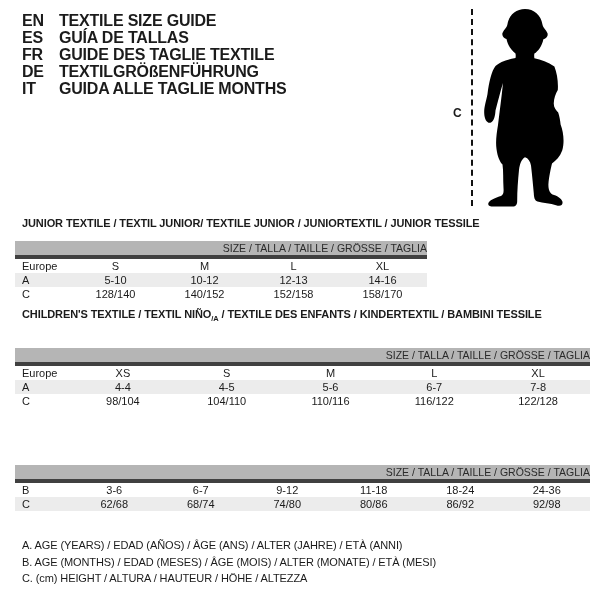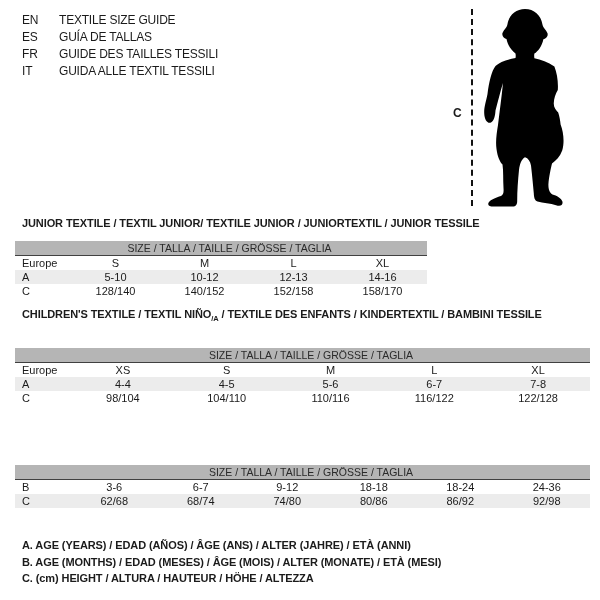--- a/index.html
+++ b/index.html
@@ -2,69 +2,73 @@
 <html><head>
 <meta charset="utf-8">
 <style>
   html,body{margin:0;padding:0;background:#fff;}
   .page{
     position:relative;width:600px;height:600px;background:#fff;overflow:hidden;
     font-family:"Liberation Sans",sans-serif;color:#1b1b1b;
   }
   
   .lang-list{position:absolute;left:22px;top:12px;}
-  .lang-row{display:flex;height:17px;line-height:17px;font-weight:normal;font-size:12px;letter-spacing:-0.2px;white-space:nowrap;}
+  .lang-row{display:flex;height:17px;line-height:17px;font-weight:bold;font-size:16px;letter-spacing:-0.2px;white-space:nowrap;}
   .lang-code{width:37px;flex:0 0 37px;}
   
   .height-line{position:absolute;left:471px;top:9px;height:197px;width:0;border-left:2px dashed #111;}
   .height-label{position:absolute;left:453px;top:106px;font-size:12px;font-weight:bold;}
   .toddler{position:absolute;left:482px;top:8px;}
   
   .sec-title{position:absolute;left:22px;font-weight:bold;font-size:11px;letter-spacing:-0.1px;white-space:nowrap;}
   .t1-title{top:217px;}
   .t2-title{top:308px;}
   .t3-title{top:427px;line-height:15px;}
   .sec-title sub{font-size:7.5px;}
   
   .size-table{position:absolute;left:15px;border-collapse:collapse;table-layout:fixed;font-size:11px;}
   .t1{top:241px;width:412px;}
   .t2{top:348px;width:575px;}
   .t3{top:465px;width:575px;}
   .size-table td{height:14px;padding:0;text-align:center;line-height:14px;white-space:nowrap;overflow:hidden;}
   .size-table td.first{text-align:left;padding-left:7px;}
   .size-table td.bar{
-    background:#b5b5b5;text-align:center;padding-left:17px;color:#2a2a2a;
-    font-size:10.5px;border-bottom:1px solid #404040;
+    background:#b5b5b5;text-align:right;padding-left:17px;color:#2a2a2a;
+    font-size:10.5px;border-bottom:4px solid #404040;
   }
   .size-table tr.alt td{background:#ececec;}
   col.label-col{width:56px;}
   
-  .footnotes{position:absolute;left:22px;top:537px;font-weight:bold;font-size:11px;line-height:16.5px;letter-spacing:-0.1px;white-space:nowrap;}
+  .footnotes{position:absolute;left:22px;top:537px;font-weight:normal;font-size:11px;line-height:16.5px;letter-spacing:-0.1px;white-space:nowrap;}
 </style>
 </head>
 <body>
 
 <div class="page">
 
   <div class="lang-list">
     <div class="lang-row">
       <span class="lang-code">EN</span>
       <span class="lang-title">TEXTILE SIZE GUIDE</span>
     </div>
     <div class="lang-row">
       <span class="lang-code">ES</span>
       <span class="lang-title">GUÍA DE TALLAS</span>
     </div>
     <div class="lang-row">
       <span class="lang-code">FR</span>
-      <span class="lang-title">GUIDE DES TAILLES TESSILI</span>
+      <span class="lang-title">GUIDE DES TAGLIE TEXTILE</span>
+    </div>
+    <div class="lang-row">
+      <span class="lang-code">DE</span>
+      <span class="lang-title">TEXTILGRÖßENFÜHRUNG</span>
     </div>
     <div class="lang-row">
       <span class="lang-code">IT</span>
-      <span class="lang-title">GUIDA ALLE TEXTIL TESSILI</span>
+      <span class="lang-title">GUIDA ALLE TAGLIE MONTHS</span>
     </div>
   </div>
 
   <div class="height-line"></div>
   <div class="height-label">C</div>
   <svg class="toddler" width="86" height="200" viewBox="0 0 86 200" aria-hidden="true">
     <path fill="#000" d="M43 1
       C34 1 27 7 25.5 16 C25 20 22 21 20.5 25 C19.5 28 22.5 30.5 24.5 31
       C26 38 30 43 33.5 45.5 C33.8 47 33.8 48.5 33.5 50
       C25 51.5 17.5 54 13.5 58 C9.5 63 7 74 5.5 86
@@ -179,21 +183,21 @@
       </colgroup>
     <tbody>
       <tr>
         <td class="bar" colspan="7">SIZE / TALLA / TAILLE / GRÖSSE / TAGLIA</td>
       </tr>
       <tr>
         <td class="first">B</td>
         <td>3-6</td>
         <td>6-7</td>
         <td>9-12</td>
-        <td>18-18</td>
+        <td>11-18</td>
         <td>18-24</td>
         <td>24-36</td>
       </tr>
       <tr class="alt">
         <td class="first">C</td>
         <td>62/68</td>
         <td>68/74</td>
         <td>74/80</td>
         <td>80/86</td>
         <td>86/92</td>

